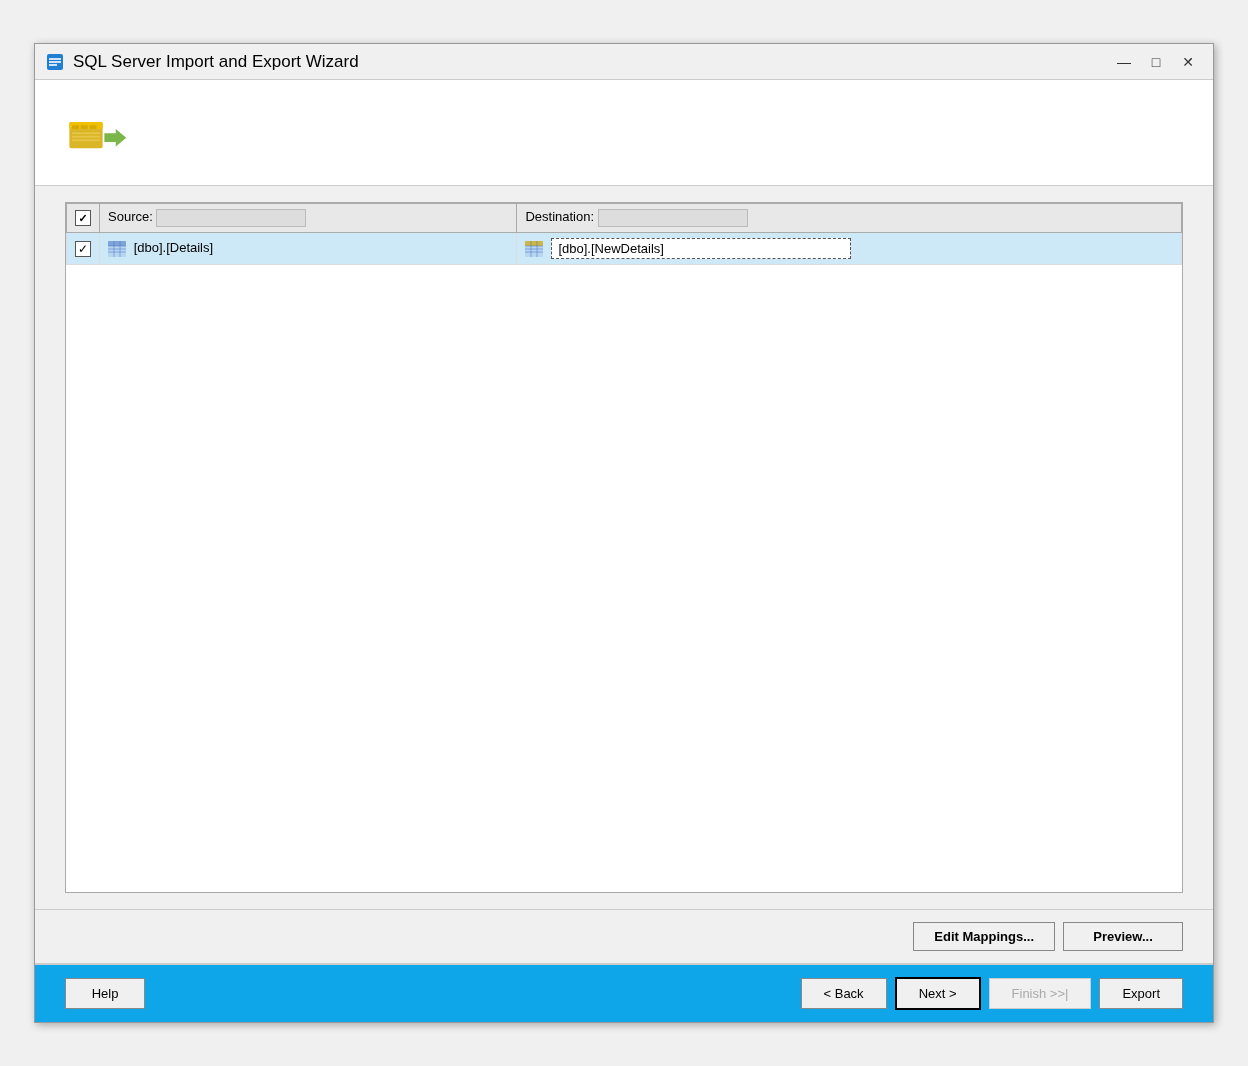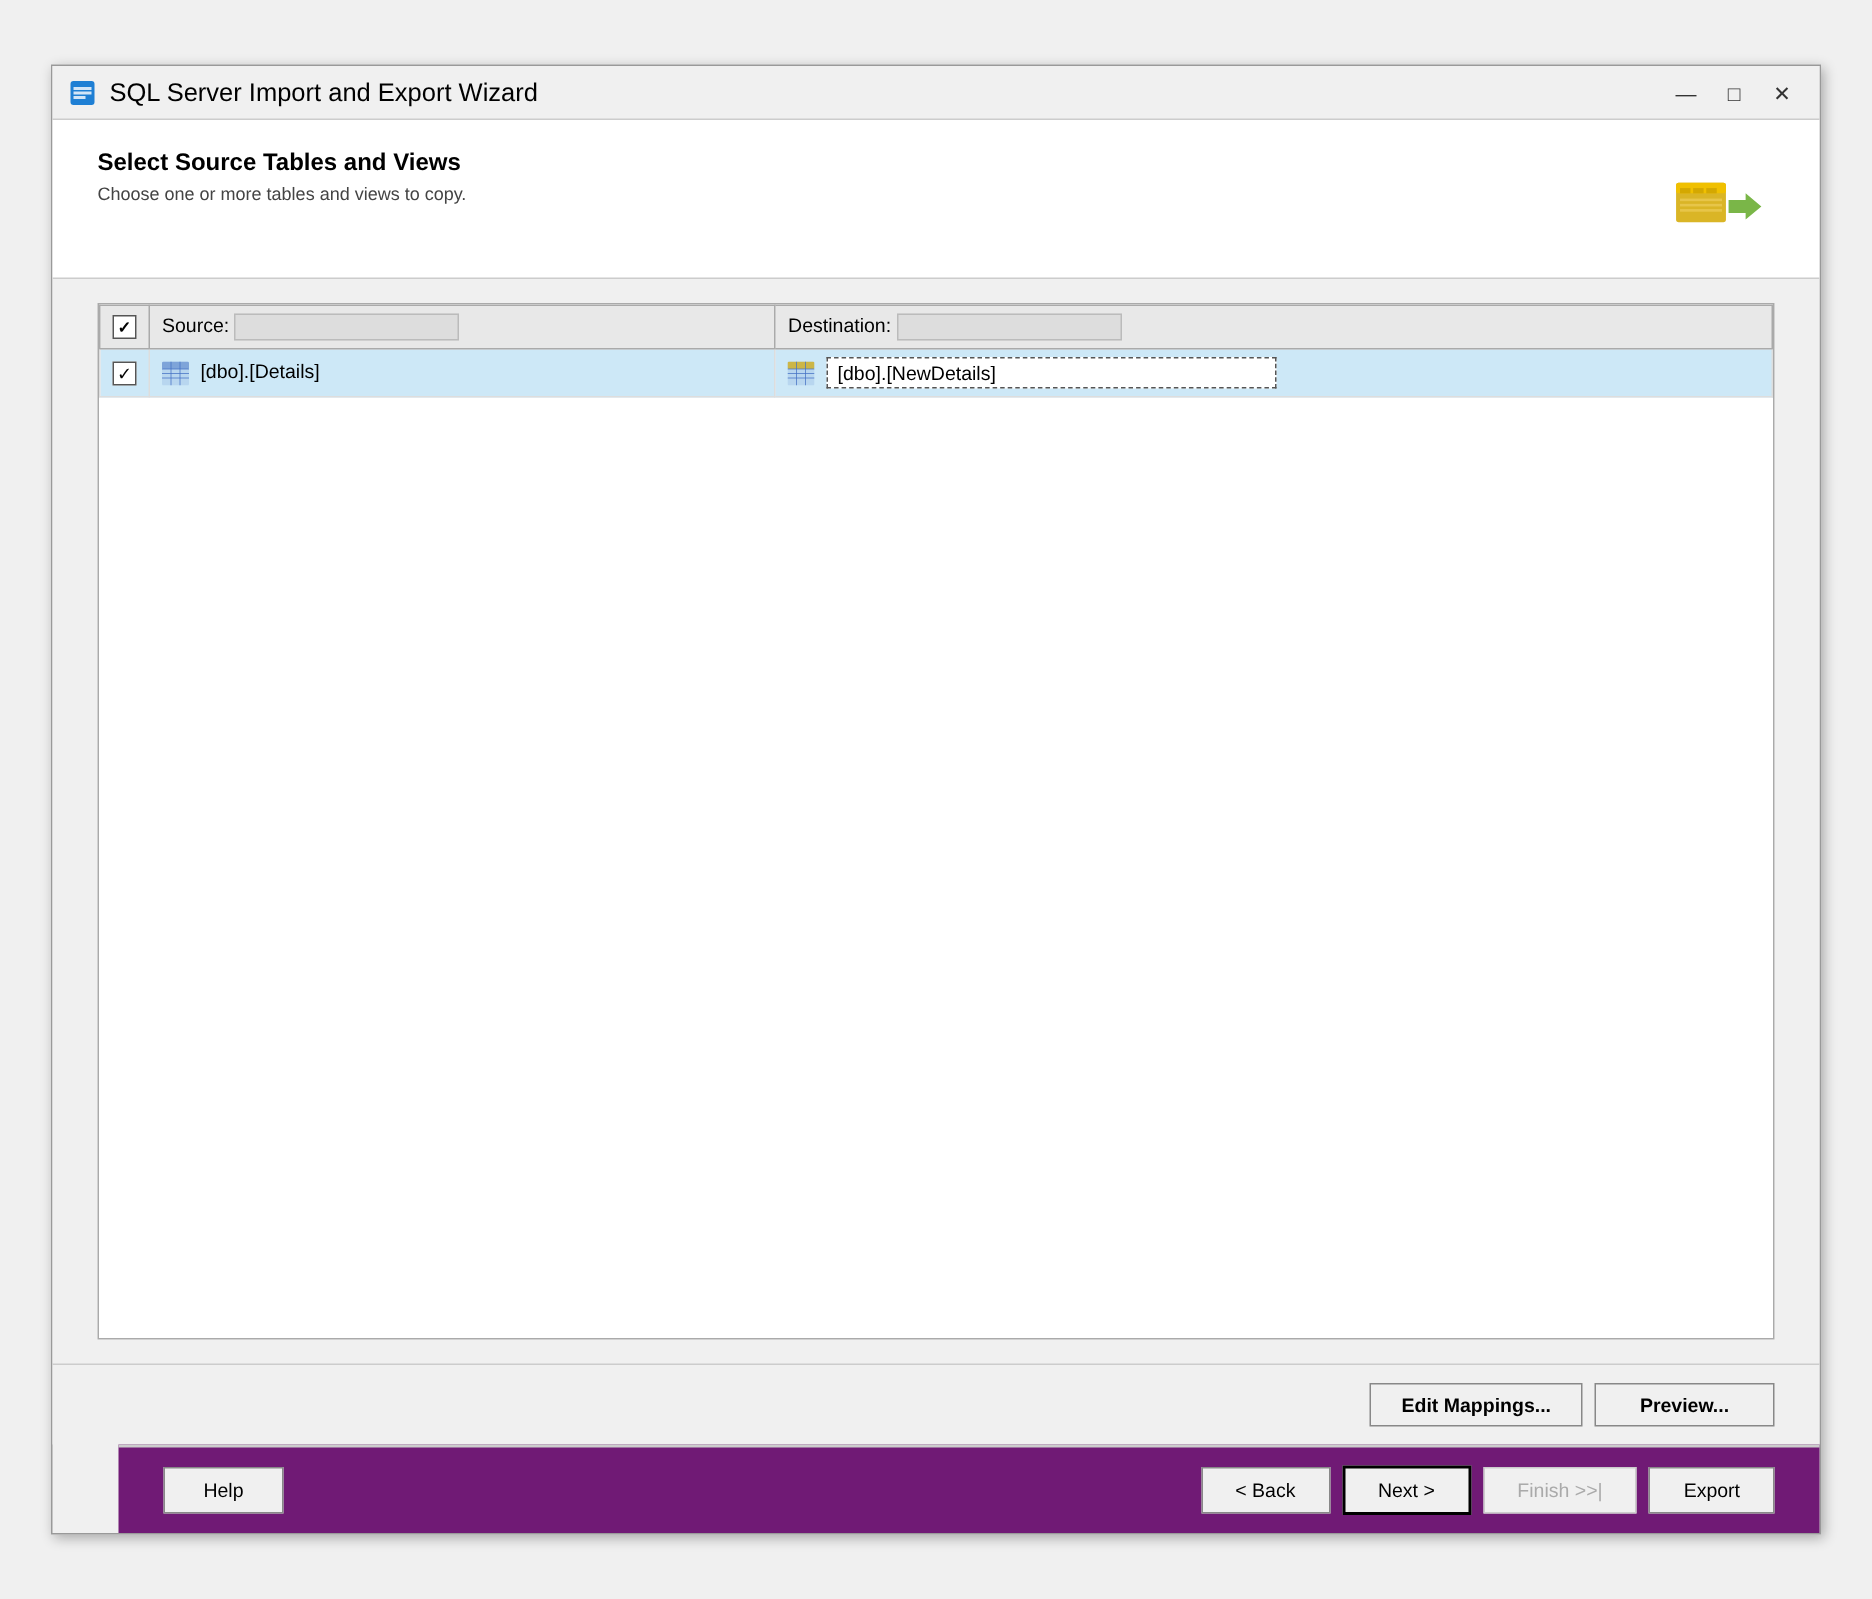--- a/index.html
+++ b/index.html
@@ -171,27 +171,26 @@
       padding: 6px 20px;
       background: #f0f0f0;
       border: 1px solid #888;
       cursor: pointer;
       font-size: 13px;
       min-width: 120px;
       font-weight: bold;
     }
 
     .footer {
-      background: #701a75;
+      background: #0ea5e9;
       border-top: 2px solid #ccc;
       padding: 12px 30px;
       display: flex;
       align-items: center;
       gap: 8px;
-      margin-left: 44px;
     }
     .footer-btn {
       padding: 7px 22px;
       background: #f0f0f0;
       border: 1px solid #888;
       cursor: pointer;
       font-size: 13px;
       min-width: 80px;
     }
     .footer-btn:disabled { color: #aaa; border-color: #ccc; cursor: default; }
@@ -251,24 +250,20 @@
       <span class="title-bar-title">SQL Server Import and Export Wizard</span>
     </div>
     <div class="title-bar-controls">
       <button class="title-bar-btn">—</button>
       <button class="title-bar-btn">□</button>
       <button class="title-bar-btn close">✕</button>
     </div>
   </div>
 
   <div class="header-section">
-    <div class="header-text">
-      <div class="header-title">Select Source Tables and Views</div>
-      <div class="header-subtitle">Choose one or more tables and views to copy.</div>
-    </div>
 
     <svg class="header-icon" viewBox="0 0 80 70">
 
       <rect x="5" y="20" width="38" height="30" rx="2" fill="#d4a800" opacity="0.85"></rect>
       <rect x="5" y="20" width="38" height="8" rx="2" fill="#f0c000"></rect>
       <rect x="8" y="24" width="8" height="4" fill="#d4a800"></rect>
       <rect x="18" y="24" width="8" height="4" fill="#d4a800"></rect>
       <rect x="28" y="24" width="8" height="4" fill="#d4a800"></rect>
       <rect x="8" y="32" width="32" height="2" fill="#f0d060" opacity="0.6"></rect>
       <rect x="8" y="36" width="32" height="2" fill="#f0d060" opacity="0.6"></rect>

